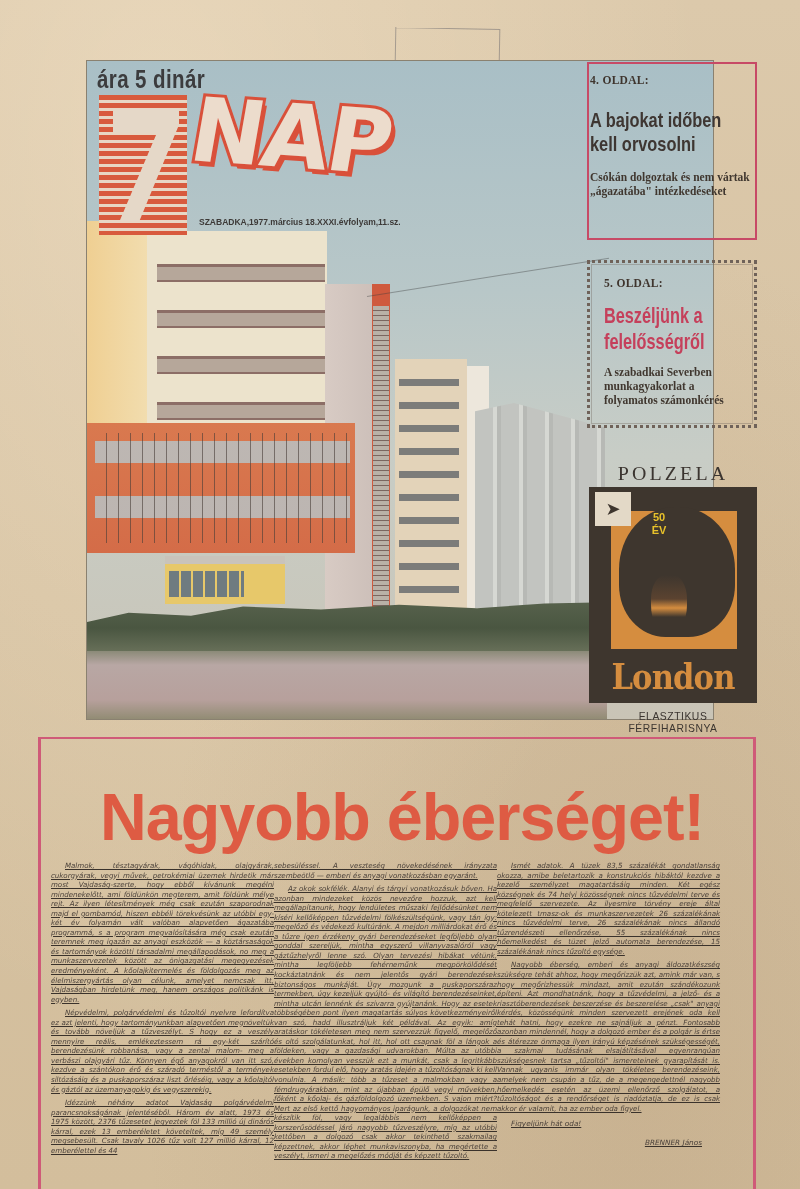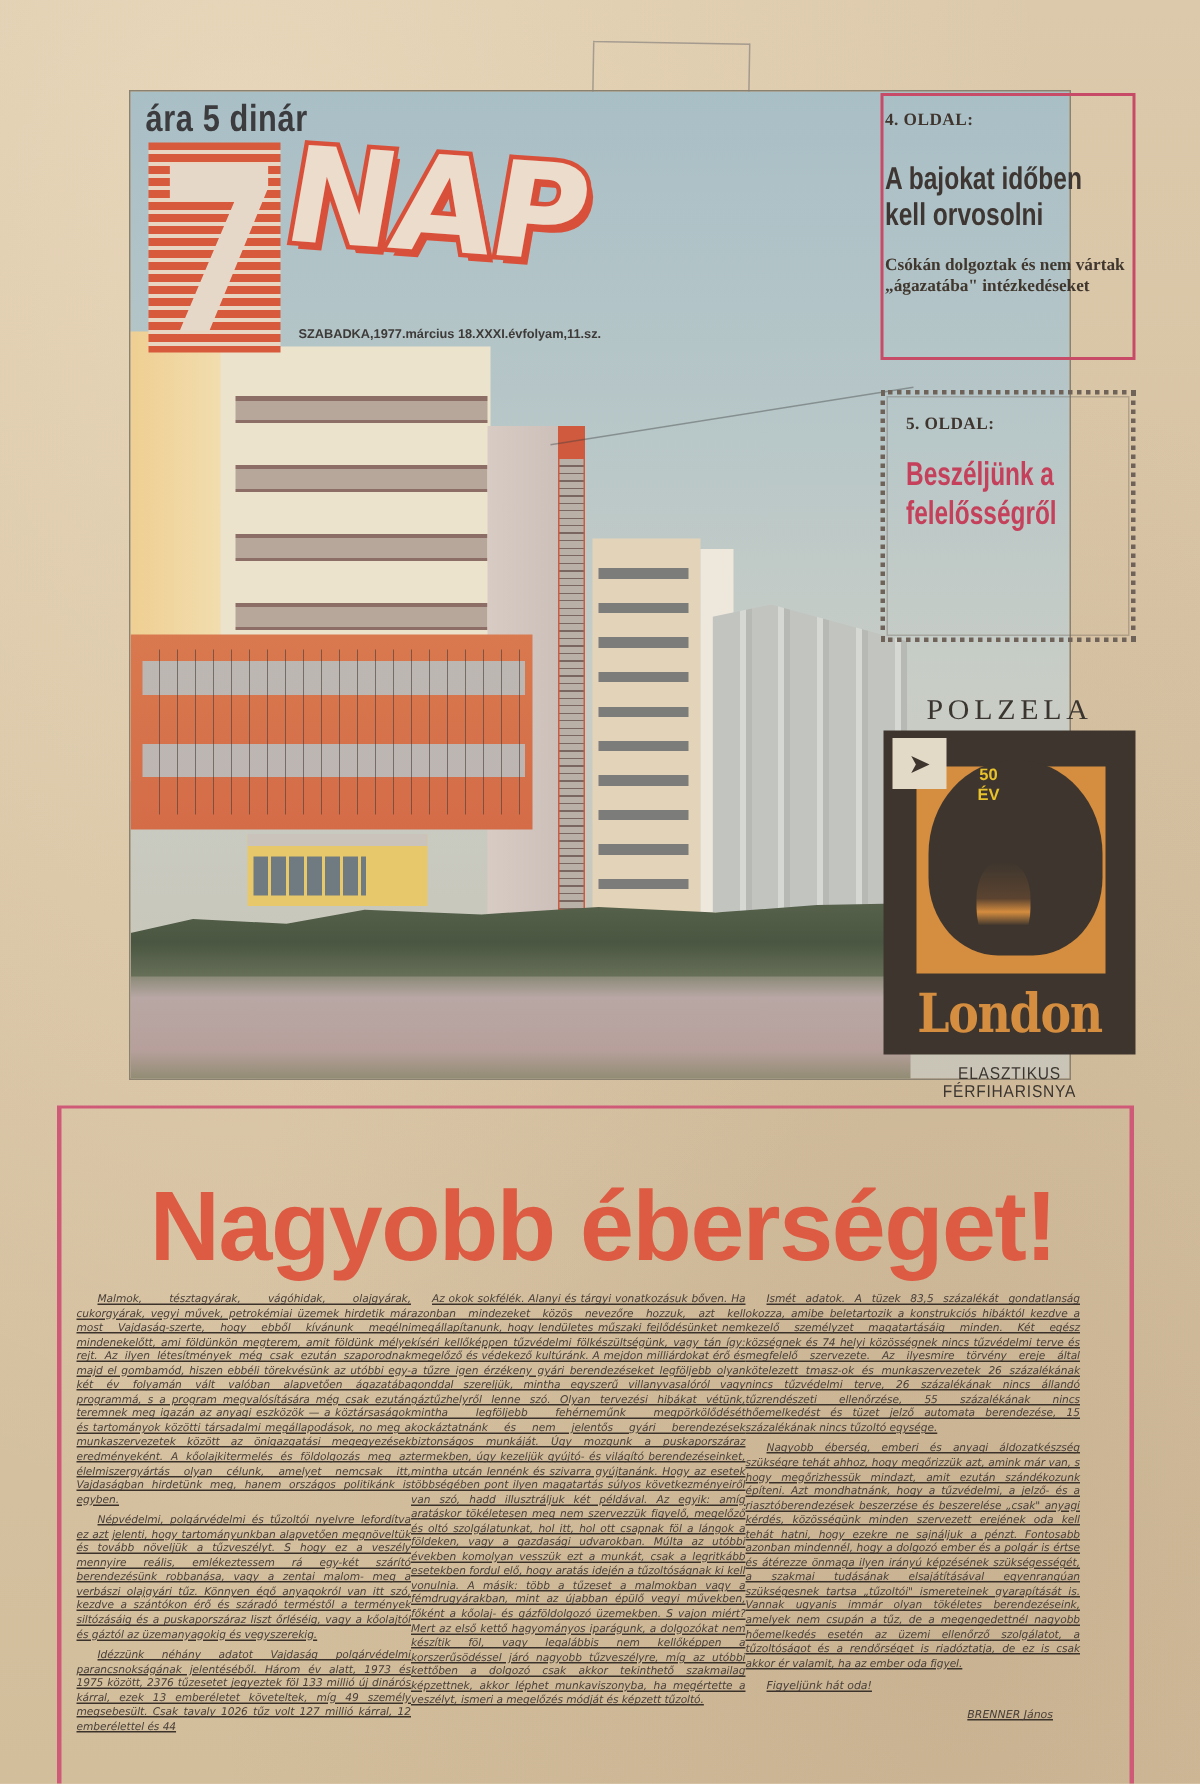--- a/index.html
+++ b/index.html
@@ -262,20 +262,21 @@
 
 <div class="box4">
   <div class="box-kicker">4. OLDAL:</div>
   <div class="box4-title">A bajokat időben kell orvosolni</div>
   <div class="box-sub">Csókán dolgoztak és nem vártak „ágazatába" intézkedéseket</div>
 </div>
 
 <div class="box5">
   <div class="box-kicker">5. OLDAL:</div>
   <div class="box5-title">Beszéljünk a felelősségről</div>
+  <div class="box-sub">A szabadkai Severben munkagyakorlat a folyamatos számonkérés</div>
 </div>
 
 <div class="ad-brand">POLZELA</div>
 <div class="ad-panel">
   <div class="ad-frame"></div>
   <div class="ad-afro"></div>
   <div class="ad-face"></div>
   <div class="ad-logo-square">➤</div>
   <div class="ad-50">50 ÉV</div>
   <div class="ad-london">London</div>
@@ -284,20 +285,21 @@
 
 <div class="article">
   <div class="headline">Nagyobb éberséget!</div>
   <div class="cols">
     <div class="col">
       <p class="para">Malmok, tésztagyárak, vágóhidak, olajgyárak, cukorgyárak, vegyi művek, petrokémiai üzemek hirdetik már most Vajdaság-szerte, hogy ebből kívánunk megélni mindenekelőtt, ami földünkön megterem, amit földünk mélye rejt. Az ilyen létesítmények még csak ezután szaporodnak majd el gombamód, hiszen ebbéli törekvésünk az utóbbi egy-két év folyamán vált valóban alapvetően ágazatába programmá, s a program megvalósítására még csak ezután teremnek meg igazán az anyagi eszközök — a köztársaságok és tartományok közötti társadalmi megállapodások, no meg a munkaszervezetek között az önigazgatási megegyezések eredményeként. A kőolajkitermelés és földolgozás meg az élelmiszergyártás olyan célunk, amelyet nemcsak itt, Vajdaságban hirdetünk meg, hanem országos politikánk is egyben.</p>
       <p class="para">Népvédelmi, polgárvédelmi és tűzoltói nyelvre lefordítva ez azt jelenti, hogy tartományunkban alapvetően megnöveltük és tovább növeljük a tűzveszélyt. S hogy ez a veszély mennyire reális, emlékeztessem rá egy-két szárító berendezésünk robbanása, vagy a zentai malom- meg a verbászi olajgyári tűz. Könnyen égő anyagokról van itt szó, kezdve a szántókon érő és száradó terméstől a termények siltózásáig és a puskaporszáraz liszt őrléséig, vagy a kőolajtól és gáztól az üzemanyagokig és vegyszerekig.</p>
       <p class="para">Idézzünk néhány adatot Vajdaság polgárvédelmi parancsnokságának jelentéséből. Három év alatt, 1973 és 1975 között, 2376 tűzesetet jegyeztek föl 133 millió új dinárós kárral, ezek 13 emberéletet követeltek, míg 49 személy megsebesült. Csak tavaly 1026 tűz volt 127 millió kárral, 12 emberélettel és 44</p>
     </div>
     <div class="col">
+      <p class="para noindent">sebesüléssel. A veszteség növekedésének irányzata szembeötlő — emberi és anyagi vonatkozásban egyaránt.</p>
       <p class="para">Az okok sokfélék. Alanyi és tárgyi vonatkozásuk bőven. Ha azonban mindezeket közös nevezőre hozzuk, azt kell megállapítanunk, hogy lendületes műszaki fejlődésünket nem kíséri kellőképpen tűzvédelmi fölkészültségünk, vagy tán így: megelőző és védekező kultúránk. A mejdon milliárdokat érő és a tűzre igen érzékeny gyári berendezéseket legföljebb olyan gonddal szereljük, mintha egyszerű villanyvasalóról vagy gáztűzhelyről lenne szó. Olyan tervezési hibákat vétünk, mintha legföljebb fehérneműnk megpörkölődését kockáztatnánk és nem jelentős gyári berendezések biztonságos munkáját. Úgy mozgunk a puskaporszáraz termekben, úgy kezeljük gyújtó- és világító berendezéseinket, mintha utcán lennénk és szivarra gyújtanánk. Hogy az esetek többségében pont ilyen magatartás súlyos következményeiről van szó, hadd illusztráljuk két példával. Az egyik: amíg aratáskor tökéletesen meg nem szervezzük figyelő, megelőző és oltó szolgálatunkat, hol itt, hol ott csapnak föl a lángok a földeken, vagy a gazdasági udvarokban. Múlta az utóbbi években komolyan vesszük ezt a munkát, csak a legritkább esetekben fordul elő, hogy aratás idején a tűzoltóságnak ki kell vonulnia. A másik: több a tűzeset a malmokban vagy a fémdrugyárakban, mint az újabban épülő vegyi művekben, főként a kőolaj- és gázföldolgozó üzemekben. S vajon miért? Mert az első kettő hagyományos iparágunk, a dolgozókat nem készítik föl, vagy legalábbis nem kellőképpen a korszerűsödéssel járó nagyobb tűzveszélyre, míg az utóbbi kettőben a dolgozó csak akkor tekinthető szakmailag képzettnek, akkor léphet munkaviszonyba, ha megértette a veszélyt, ismeri a megelőzés módját és képzett tűzoltó.</p>
     </div>
     <div class="col">
       <p class="para">Ismét adatok. A tüzek 83,5 százalékát gondatlanság okozza, amibe beletartozik a konstrukciós hibáktól kezdve a kezelő személyzet magatartásáig minden. Két egész községnek és 74 helyi közösségnek nincs tűzvédelmi terve és megfelelő szervezete. Az ilyesmire törvény ereje által kötelezett tmasz-ok és munkaszervezetek 26 százalékának nincs tűzvédelmi terve, 26 százalékának nincs állandó tűzrendészeti ellenőrzése, 55 százalékának nincs hőemelkedést és tüzet jelző automata berendezése, 15 százalékának nincs tűzoltó egysége.</p>
       <p class="para">Nagyobb éberség, emberi és anyagi áldozatkészség szükségre tehát ahhoz, hogy megőrizzük azt, amink már van, s hogy megőrizhessük mindazt, amit ezután szándékozunk építeni. Azt mondhatnánk, hogy a tűzvédelmi, a jelző- és a riasztóberendezések beszerzése és beszerelése „csak" anyagi kérdés, közösségünk minden szervezett erejének oda kell tehát hatni, hogy ezekre ne sajnáljuk a pénzt. Fontosabb azonban mindennél, hogy a dolgozó ember és a polgár is értse és átérezze önmaga ilyen irányú képzésének szükségességét, a szakmai tudásának elsajátításával egyenrangúan szükségesnek tartsa „tűzoltói" ismereteinek gyarapítását is. Vannak ugyanis immár olyan tökéletes berendezéseink, amelyek nem csupán a tűz, de a megengedettnél nagyobb hőemelkedés esetén az üzemi ellenőrző szolgálatot, a tűzoltóságot és a rendőrséget is riadóztatja, de ez is csak akkor ér valamit, ha az ember oda figyel.</p>
       <div class="sign-off">Figyeljünk hát oda!</div>
       <div class="byline">BRENNER János</div>
     </div>
   </div>
 </div>

